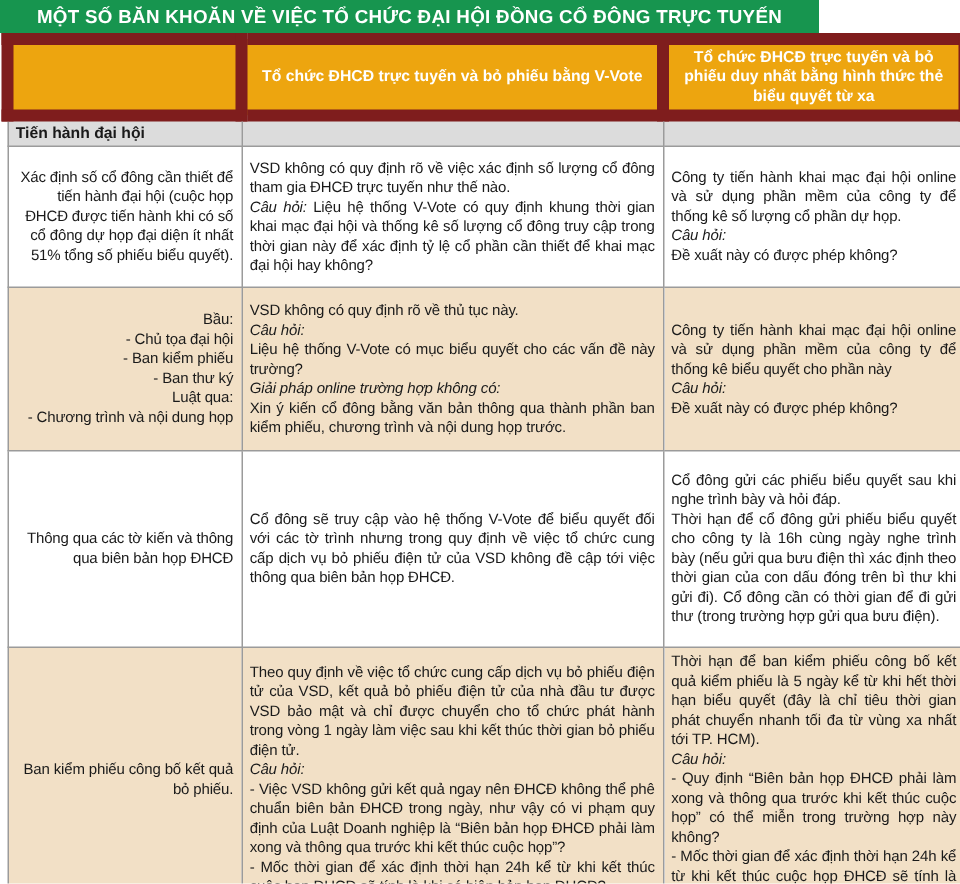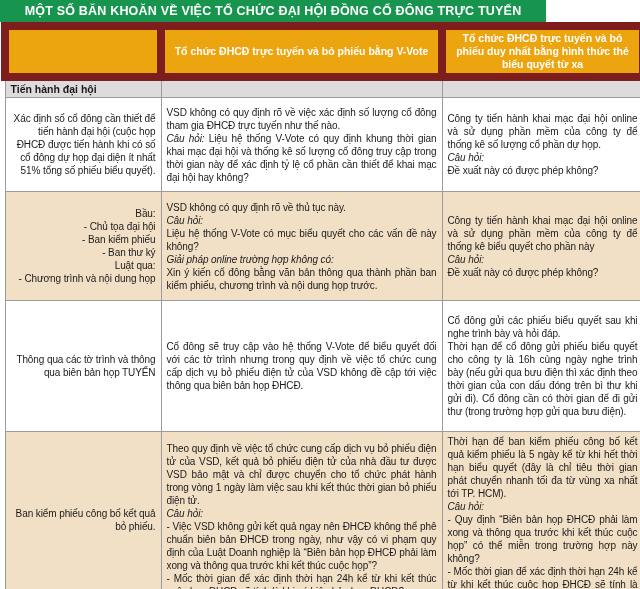--- a/index.html
+++ b/index.html
@@ -124,33 +124,33 @@
             <p>Bầu:</p>
             <p>- Chủ tọa đại hội</p>
             <p>- Ban kiểm phiếu</p>
             <p>- Ban thư ký</p>
             <p>Luật qua:</p>
             <p>- Chương trình và nội dung họp</p>
           </td>
           <td class="body-cell">
             <p>VSD không có quy định rõ về thủ tục này.</p>
             <p><i>Câu hỏi:</i></p>
-            <p>Liệu hệ thống V-Vote có mục biểu quyết cho các vấn đề này không?</p>
+            <p>Liệu hệ thống V-Vote có mục biểu quyết cho các vấn đề này trường?</p>
             <p><i>Giải pháp online trường hợp không có:</i></p>
             <p>Xin ý kiến cổ đông bằng văn bản thông qua thành phần ban kiểm phiếu, chương trình và nội dung họp trước.</p>
           </td>
           <td class="body-cell">
             <p>Công ty tiến hành khai mạc đại hội online và sử dụng phần mềm của công ty để thống kê biểu quyết cho phần này</p>
             <p><i>Câu hỏi:</i></p>
             <p>Đề xuất này có được phép không?</p>
           </td>
         </tr>
         <tr class="white">
           <td class="label-cell">
-            <p>Thông qua các tờ trình và thông qua biên bản họp TUYẾN</p>
+            <p>Thông qua các tờ kiến và thông qua biên bản họp ĐHCĐ</p>
           </td>
           <td class="body-cell">
             <p>Cổ đông sẽ truy cập vào hệ thống V-Vote để biểu quyết đối với các tờ trình nhưng trong quy định về việc tổ chức cung cấp dịch vụ bỏ phiếu điện tử của VSD không đề cập tới việc thông qua biên bản họp ĐHCĐ.</p>
           </td>
           <td class="body-cell">
             <p>Cổ đông gửi các phiếu biểu quyết sau khi nghe trình bày và hỏi đáp.</p>
             <p>Thời hạn để cổ đông gửi phiếu biểu quyết cho công ty là 16h cùng ngày nghe trình bày (nếu gửi qua bưu điện thì xác định theo thời gian của con dấu đóng trên bì thư khi gửi đi). Cổ đông cần có thời gian để đi gửi thư (trong trường hợp gửi qua bưu điện).</p>
           </td>
         </tr>
         <tr class="tan">

